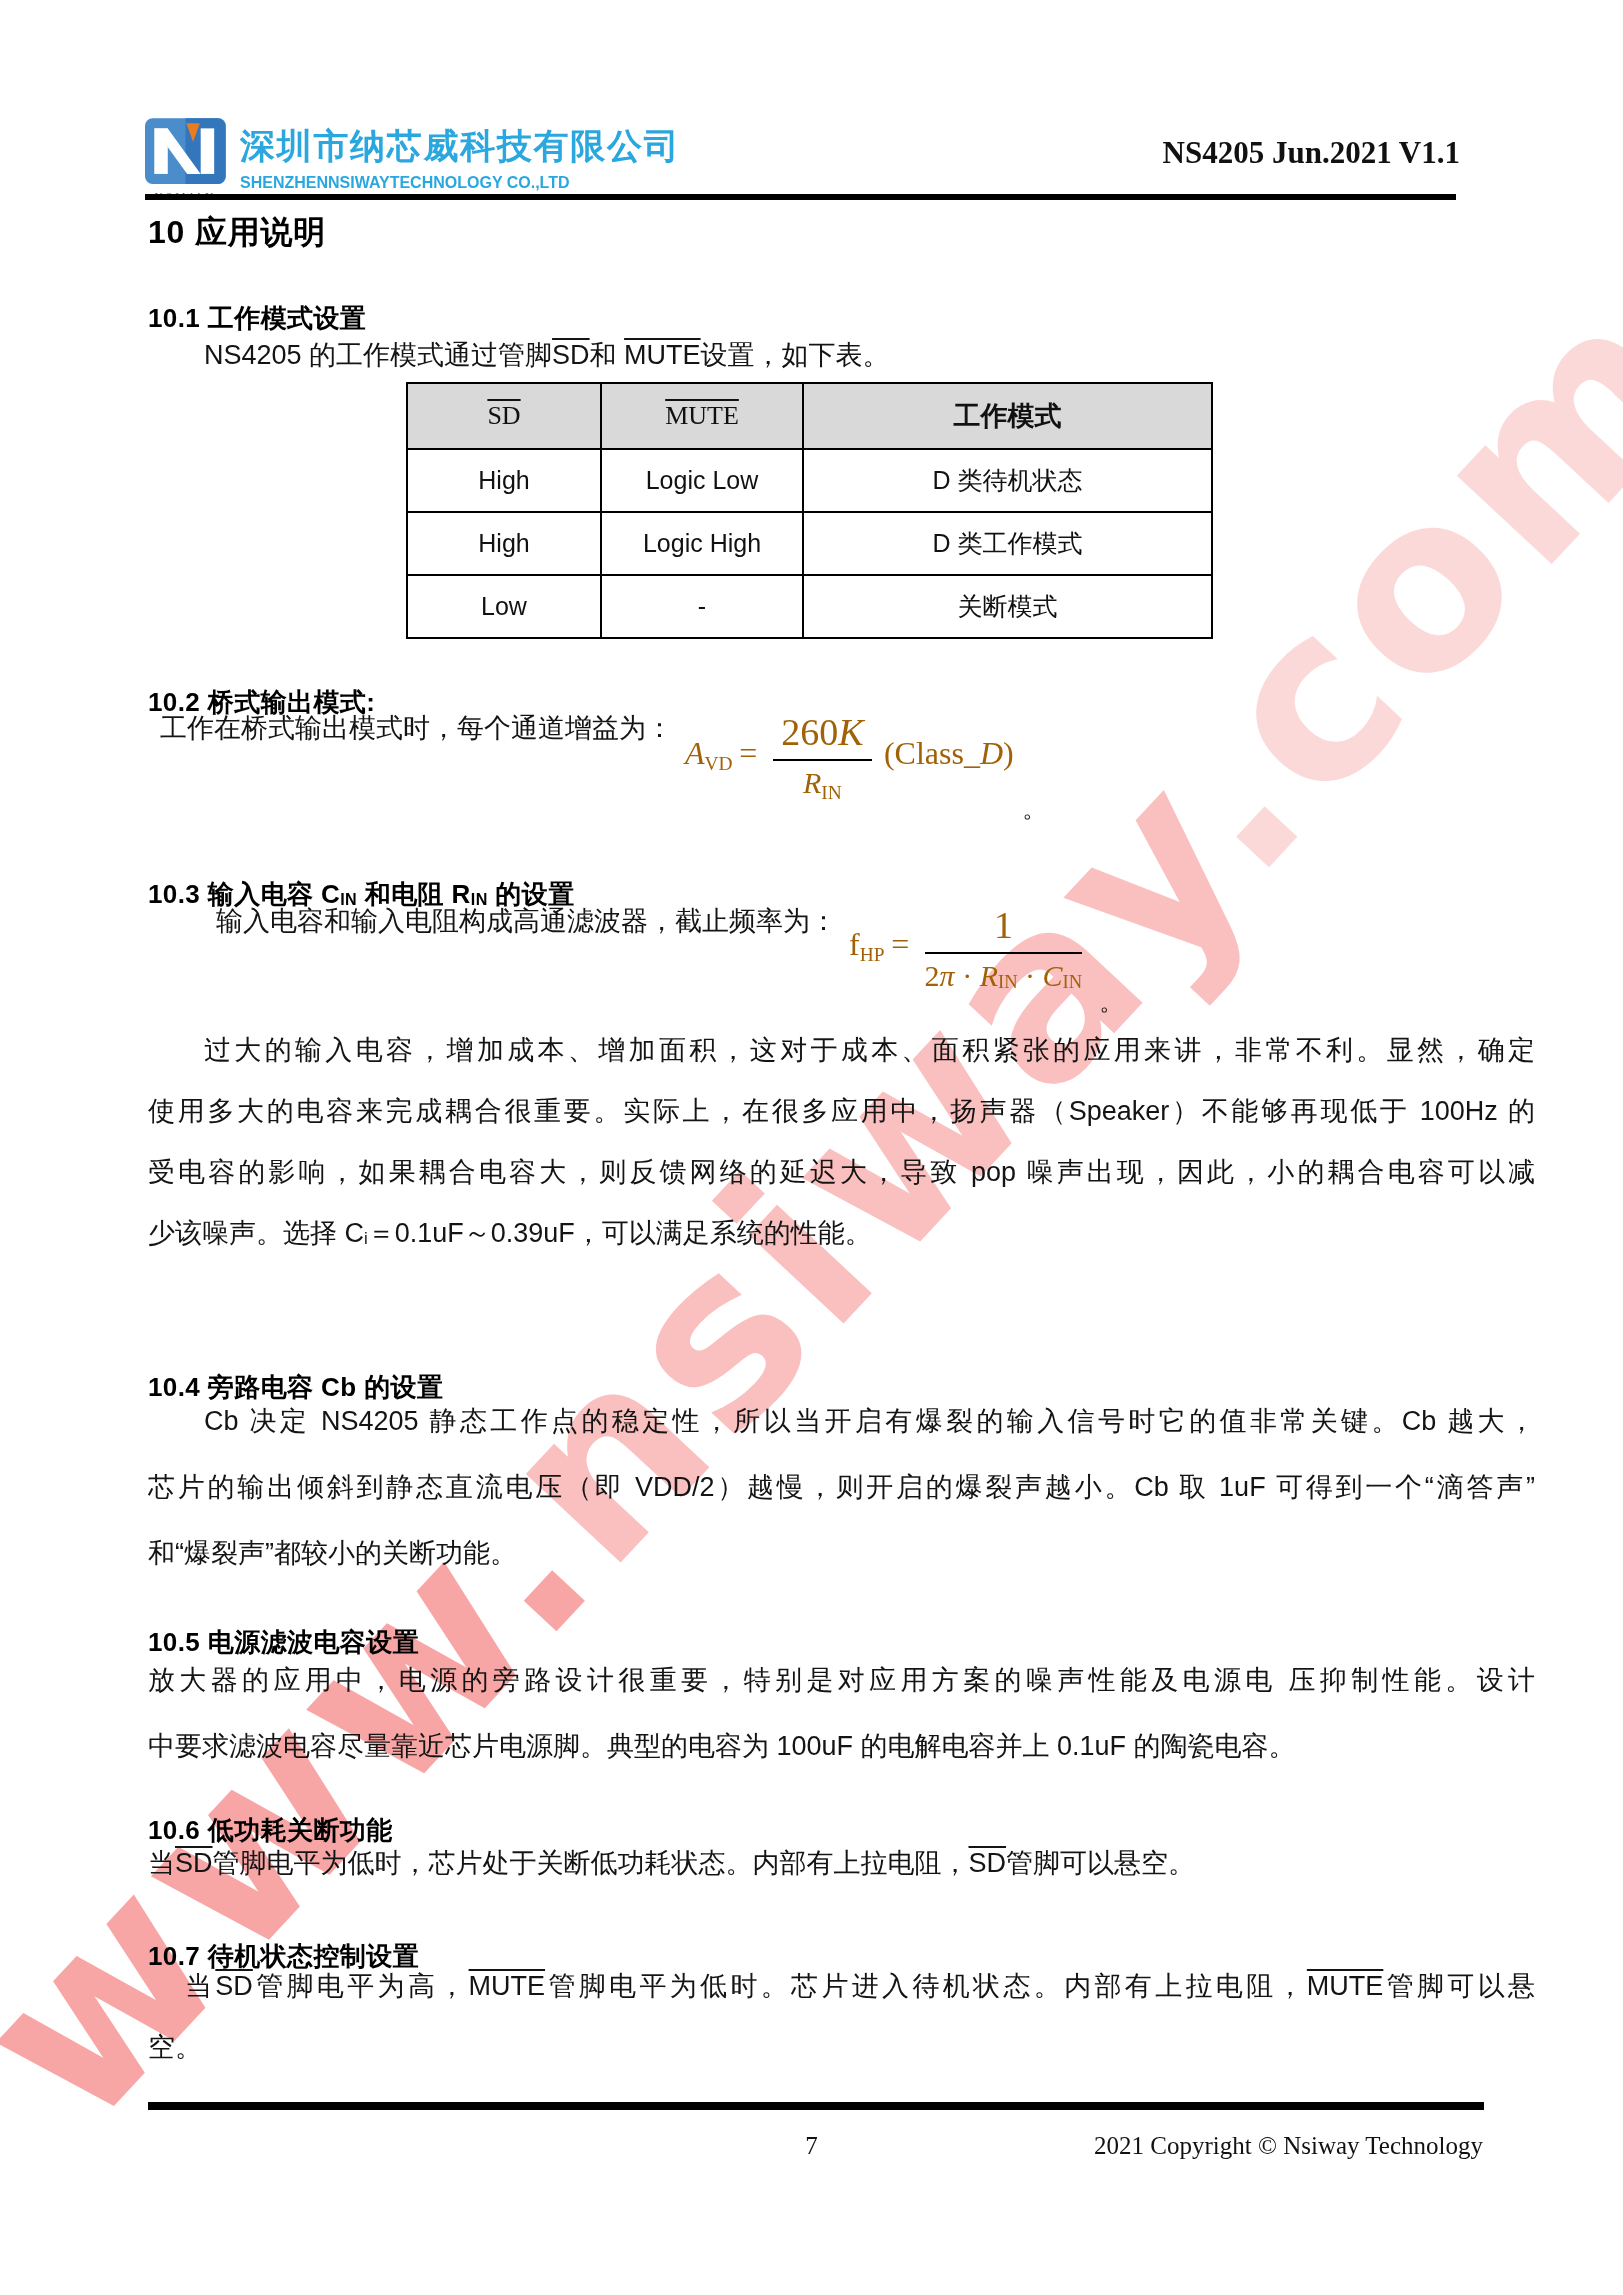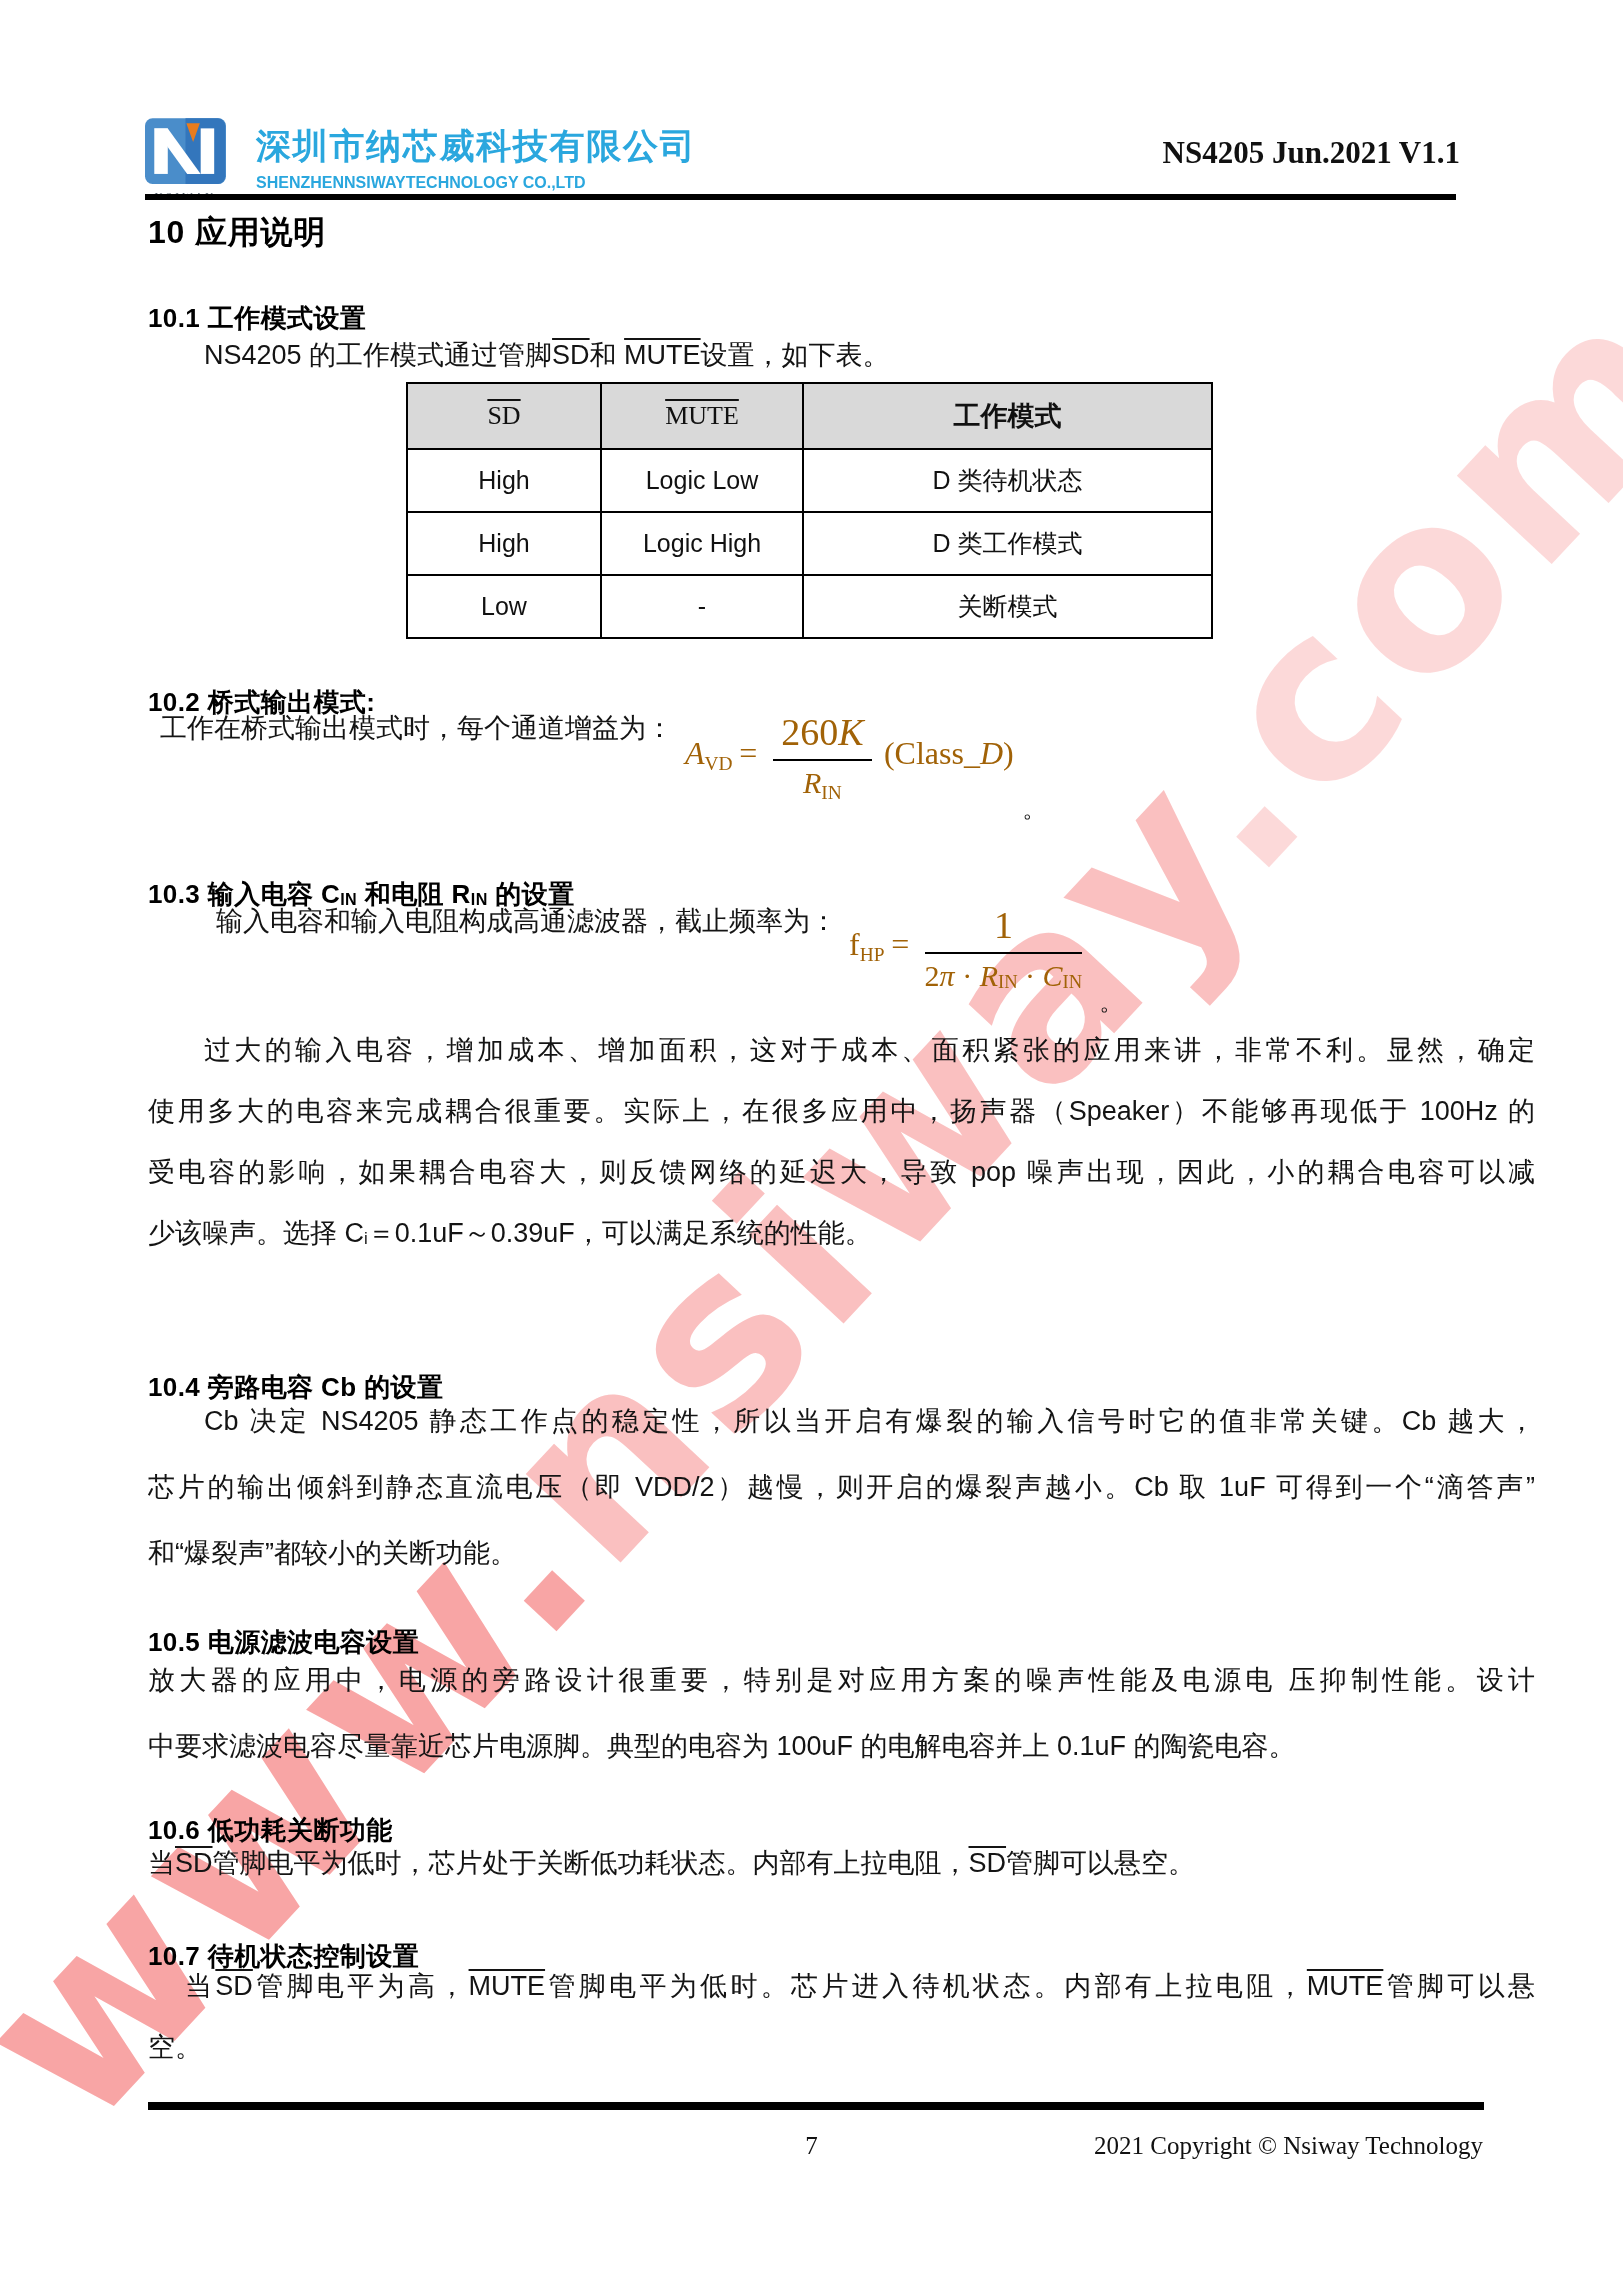--- a/index.html
+++ b/index.html
@@ -14,21 +14,21 @@
   .watermark {
     position:absolute; left:-76px; top:1987px; z-index:0;
     transform:rotate(-47deg); transform-origin:0 0;
     font-family:"DejaVu Sans",sans-serif; font-weight:700;
     font-size:237px; letter-spacing:8.5px; white-space:nowrap;
     pointer-events:none; user-select:none;
   }
   
   .logo { position:absolute; left:145px; top:118px; z-index:1; width:81px; text-align:center; }
   .logo-caption { font-family:"Liberation Serif",serif; font-size:11px; letter-spacing:3.4px; color:#55606b; margin-top:0.8px; }
-  .company { position:absolute; left:256px; top:123px; z-index:1; }
+  .company { position:absolute; left:240px; top:123px; z-index:1; }
   .company-cn { font-size:35px; font-weight:bold; letter-spacing:1.7px; font-family:"Liberation Sans","DejaVu Sans",sans-serif; }
   .company-en { font-size:16px; font-weight:bold; margin-top:4.2px; font-family:"Liberation Sans","DejaVu Sans",sans-serif; }
   .version {
     position:absolute; top:135px; right:163px; z-index:1;
     font-family:"Liberation Serif","DejaVu Serif",serif; font-weight:bold; font-size:31px;
   }
   .header-rule { position:absolute; left:145px; top:194px; width:1311px; height:6px; background:#000; z-index:1; }
   
   .h1, .h2 {
     position:absolute; left:148px; width:1387px; z-index:1;

